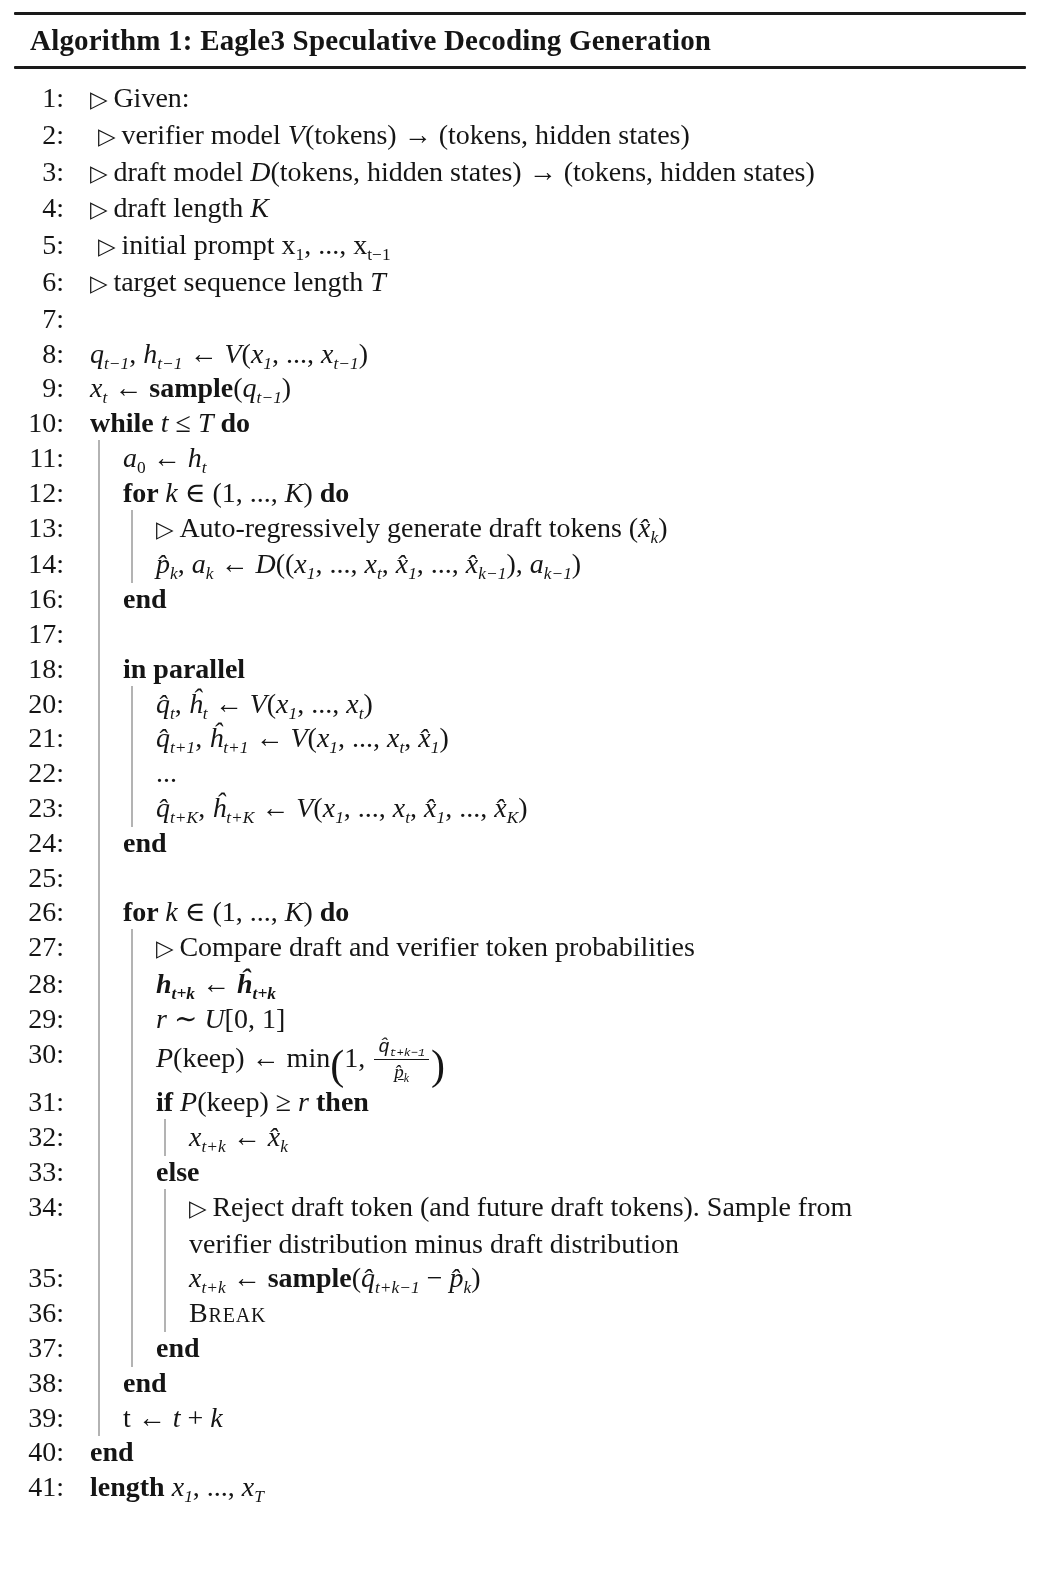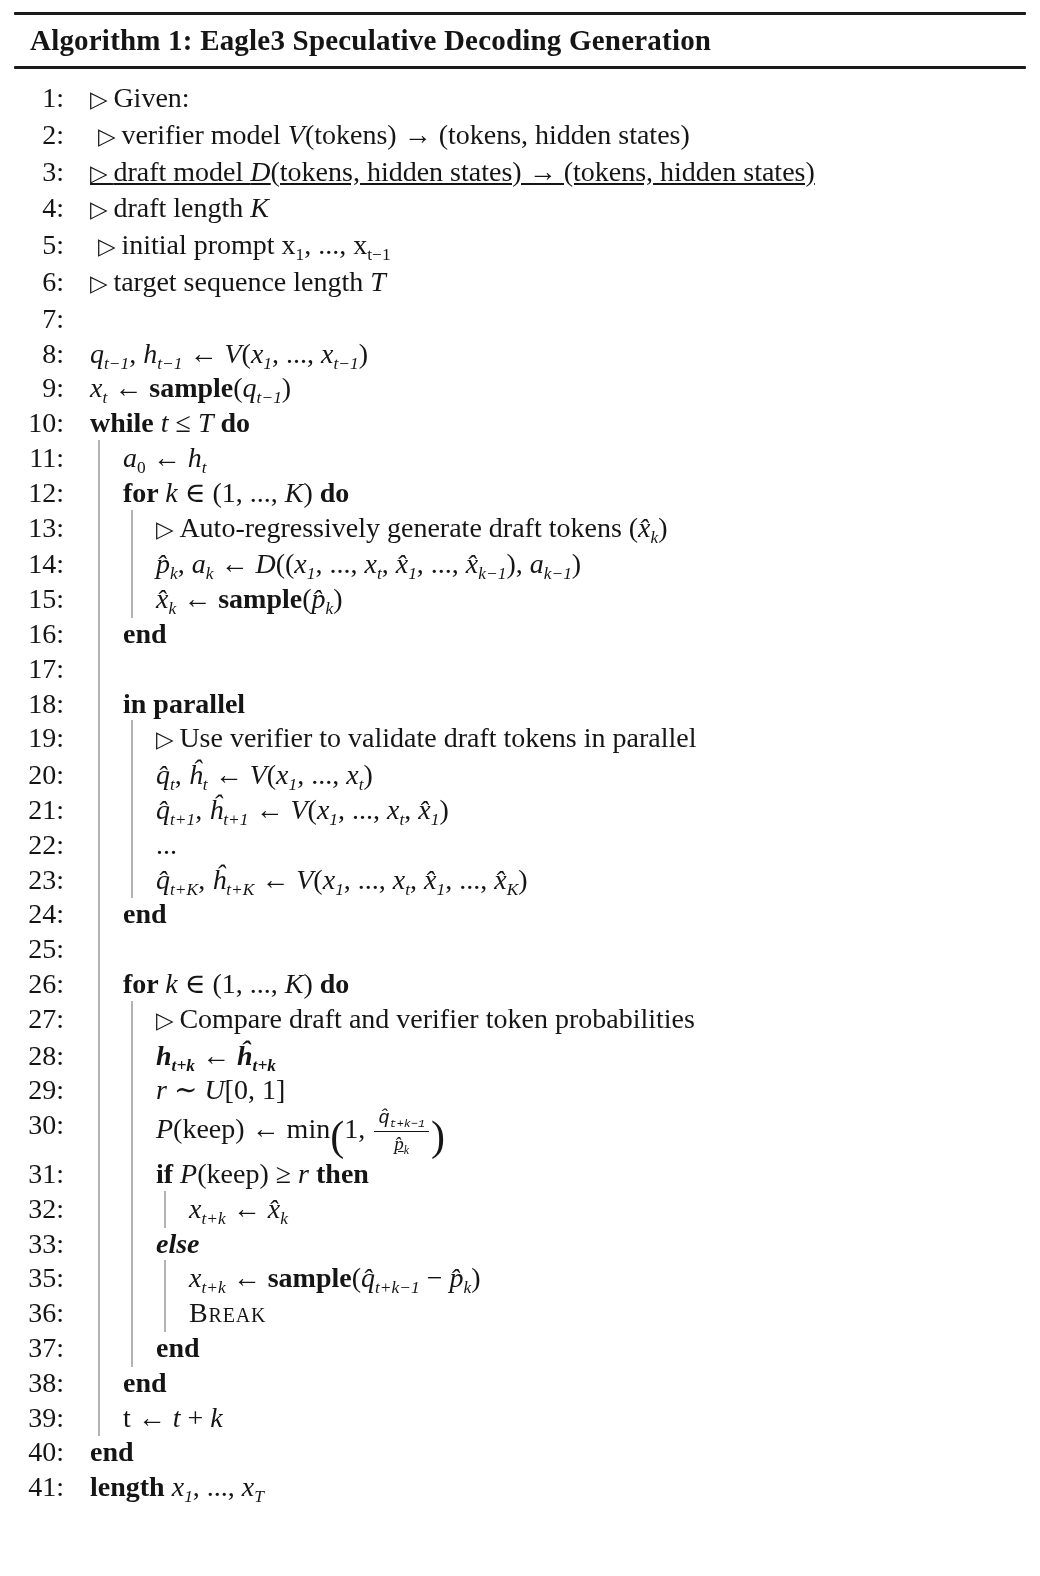--- a/index.html
+++ b/index.html
@@ -52,21 +52,21 @@
       <div class="row">
         <span class="num">1:</span>
         <span class="code" style="padding-left: 0px;"><span class="tri">▷ </span><span class="n">Given:</span></span>
       </div>
       <div class="row">
         <span class="num">2:</span>
         <span class="code" style="padding-left: 8px;"><span class="tri">▷ </span><span class="n">verifier model </span><span class="i">V</span><span class="n">(tokens) → (tokens, hidden states)</span></span>
       </div>
       <div class="row">
         <span class="num">3:</span>
-        <span class="code" style="padding-left: 0px; text-decoration: underline;"><span class="tri">▷ </span><span class="n">draft model </span><span class="i">D</span><span class="n">(tokens, hidden states) → (tokens, hidden states)</span></span>
+        <span class="code" style="padding-left: 0px;"><span class="tri">▷ </span><span class="n">draft model </span><span class="i">D</span><span class="n">(tokens, hidden states) → (tokens, hidden states)</span></span>
       </div>
       <div class="row">
         <span class="num">4:</span>
         <span class="code" style="padding-left: 0px;"><span class="tri">▷ </span><span class="n">draft length </span><span class="i">K</span></span>
       </div>
       <div class="row">
         <span class="num">5:</span>
         <span class="code" style="padding-left: 8px;"><span class="tri">▷ </span><span class="n">initial prompt x</span><sub class="n sb">1</sub><span class="n">, ..., x</span><sub class="n sb">t−1</sub></span>
       </div>
       <div class="row">
@@ -97,44 +97,36 @@
         <span class="num">12:</span>
         <span class="code" style="padding-left: 33px;"><span class="guide" style="left: 8px;"></span><span class="b">for </span><span class="i">k</span><span class="n"> ∈ (1, ..., </span><span class="i">K</span><span class="n">) </span><span class="b">do</span></span>
       </div>
       <div class="row">
         <span class="num">13:</span>
         <span class="code" style="padding-left: 66px;"><span class="guide" style="left: 8px;"></span><span class="guide" style="left: 41px;"></span><span class="tri">▷ </span><span class="n">Auto-regressively generate draft tokens (</span><span class="i">x̂</span><sub class="i sb">k</sub><span class="n">)</span></span>
       </div>
       <div class="row">
         <span class="num">14:</span>
         <span class="code" style="padding-left: 66px;"><span class="guide" style="left: 8px;"></span><span class="guide" style="left: 41px;"></span><span class="i">p̂</span><sub class="i sb">k</sub><span class="n">, </span><span class="i">a</span><sub class="i sb">k</sub><span class="n"> ← </span><span class="i">D</span><span class="n">((</span><span class="i">x</span><sub class="i sb">1</sub><span class="n">, ..., </span><span class="i">x</span><sub class="i sb">t</sub><span class="n">, </span><span class="i">x̂</span><sub class="i sb">1</sub><span class="n">, ..., </span><span class="i">x̂</span><sub class="i sb">k−1</sub><span class="n">), </span><span class="i">a</span><sub class="i sb">k−1</sub><span class="n">)</span></span>
-      </div>
-      <div class="row">
-        <span class="num">15:</span>
-        <span class="code" style="padding-left: 66px;"><span class="guide" style="left: 8px;"></span><span class="guide" style="left: 41px;"></span><span class="i">x̂</span><sub class="i sb">k</sub><span class="n"> ← </span><span class="b">sample</span><span class="n">(</span><span class="i">p̂</span><sub class="i sb">k</sub><span class="n">)</span></span>
       </div>
       <div class="row">
         <span class="num">16:</span>
         <span class="code" style="padding-left: 33px;"><span class="guide" style="left: 8px;"></span><span class="b">end</span></span>
       </div>
       <div class="row">
         <span class="num">17:</span>
         <span class="code" style="padding-left: 33px;">
           <span class="guide" style="left: 8px;"></span>
         </span>
       </div>
       <div class="row">
         <span class="num">18:</span>
         <span class="code" style="padding-left: 33px;"><span class="guide" style="left: 8px;"></span><span class="b">in parallel</span></span>
       </div>
       <div class="row">
-        <span class="num">19:</span>
-        <span class="code" style="padding-left: 66px;"><span class="guide" style="left: 8px;"></span><span class="guide" style="left: 41px;"></span><span class="tri">▷ </span><span class="n">Use verifier to validate draft tokens in parallel</span></span>
-      </div>
-      <div class="row">
         <span class="num">20:</span>
         <span class="code" style="padding-left: 66px;"><span class="guide" style="left: 8px;"></span><span class="guide" style="left: 41px;"></span><span class="i">q̂</span><sub class="i sb">t</sub><span class="n">, </span><span class="i">ĥ</span><sub class="i sb">t</sub><span class="n"> ← </span><span class="i">V</span><span class="n">(</span><span class="i">x</span><sub class="i sb">1</sub><span class="n">, ..., </span><span class="i">x</span><sub class="i sb">t</sub><span class="n">)</span></span>
       </div>
       <div class="row">
         <span class="num">21:</span>
         <span class="code" style="padding-left: 66px;"><span class="guide" style="left: 8px;"></span><span class="guide" style="left: 41px;"></span><span class="i">q̂</span><sub class="i sb">t+1</sub><span class="n">, </span><span class="i">ĥ</span><sub class="i sb">t+1</sub><span class="n"> ← </span><span class="i">V</span><span class="n">(</span><span class="i">x</span><sub class="i sb">1</sub><span class="n">, ..., </span><span class="i">x</span><sub class="i sb">t</sub><span class="n">, </span><span class="i">x̂</span><sub class="i sb">1</sub><span class="n">)</span></span>
       </div>
       <div class="row">
         <span class="num">22:</span>
         <span class="code" style="padding-left: 66px;"><span class="guide" style="left: 8px;"></span><span class="guide" style="left: 41px;"></span><span class="n">...</span></span>
@@ -176,21 +168,25 @@
       <div class="row">
         <span class="num">31:</span>
         <span class="code" style="padding-left: 66px;"><span class="guide" style="left: 8px;"></span><span class="guide" style="left: 41px;"></span><span class="b">if </span><span class="i">P</span><span class="n">(keep) ≥ </span><span class="i">r</span><span class="b"> then</span></span>
       </div>
       <div class="row">
         <span class="num">32:</span>
         <span class="code" style="padding-left: 99px;"><span class="guide" style="left: 8px;"></span><span class="guide" style="left: 41px;"></span><span class="guide" style="left: 74px;"></span><span class="i">x</span><sub class="i sb">t+k</sub><span class="n"> ← </span><span class="i">x̂</span><sub class="i sb">k</sub></span>
       </div>
       <div class="row">
         <span class="num">33:</span>
-        <span class="code" style="padding-left: 66px; font-style: italic;"><span class="guide" style="left: 8px;"></span><span class="guide" style="left: 41px;"></span><span class="b">else</span></span>
+        <span class="code" style="padding-left: 66px;"><span class="guide" style="left: 8px;"></span><span class="guide" style="left: 41px;"></span><span class="b">else</span></span>
+      </div>
+      <div class="row">
+        <span class="num">34:</span>
+        <span class="code" style="padding-left: 99px;"><span class="guide" style="left: 8px;"></span><span class="guide" style="left: 41px;"></span><span class="guide" style="left: 74px;"></span><span class="tri">▷ </span><span class="n">Reject draft token (and future draft tokens). Sample from</span><br><span class="n">verifier distribution minus draft distribution</span></span>
       </div>
       <div class="row">
         <span class="num">35:</span>
         <span class="code" style="padding-left: 99px;"><span class="guide" style="left: 8px;"></span><span class="guide" style="left: 41px;"></span><span class="guide" style="left: 74px;"></span><span class="i">x</span><sub class="i sb">t+k</sub><span class="n"> ← </span><span class="b">sample</span><span class="n">(</span><span class="i">q̂</span><sub class="i sb">t+k−1</sub><span class="n"> − </span><span class="i">p̂</span><sub class="i sb">k</sub><span class="n">)</span></span>
       </div>
       <div class="row">
         <span class="num">36:</span>
         <span class="code" style="padding-left: 99px;"><span class="guide" style="left: 8px;"></span><span class="guide" style="left: 41px;"></span><span class="guide" style="left: 74px;"></span><span class="sc">Break</span></span>
       </div>
       <div class="row">

